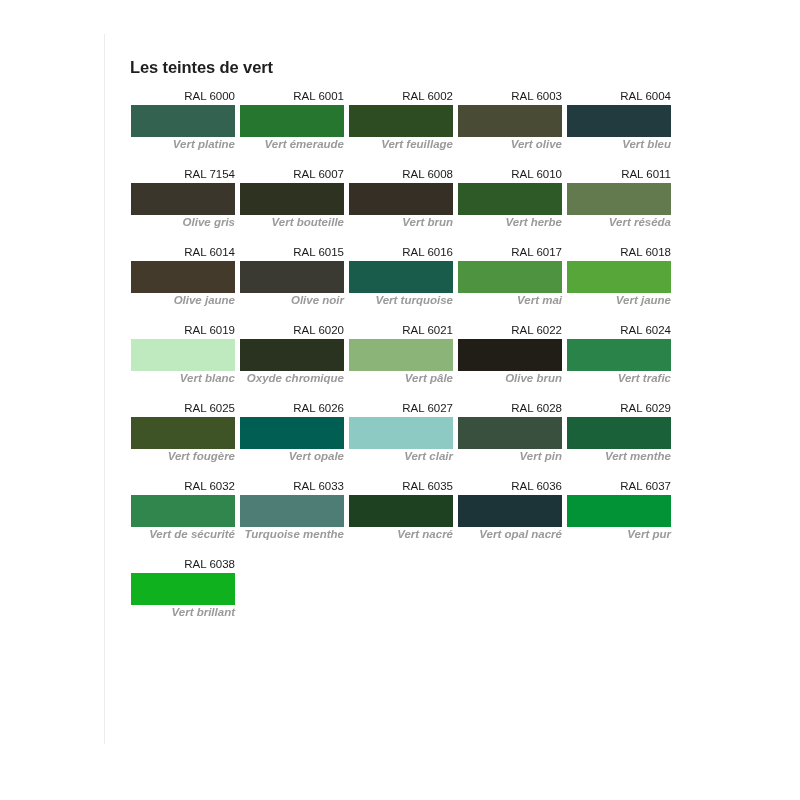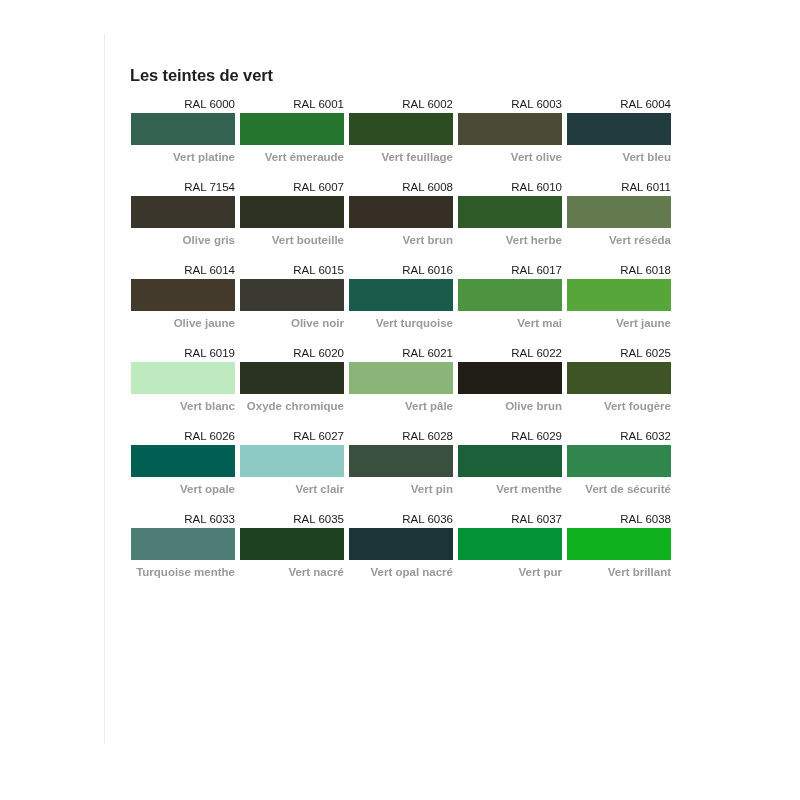--- a/index.html
+++ b/index.html
@@ -34,21 +34,21 @@
     border-left: 1px solid #ececec;
     box-sizing: border-box;
     padding: 24px 0 0 25px;
   }
 
   #page-title {
     font-size: 16.5px;
     font-weight: bold;
     color: #1f1f1f;
     letter-spacing: -0.1px;
-    margin: 8px 0 9px 0;
+    margin: 0 0 9px 0;
     line-height: 1.2;
   }
 
   .swatch-grid {
     display: flex;
     flex-wrap: wrap;
     width: 545px;
     margin: 0;
     padding: 0;
     list-style: none;
@@ -77,23 +77,23 @@
     height: 32px;
     margin: 0 auto;
   }
 
   .ral-name {
     display: block;
     font-size: 11.5px;
     font-weight: bold;
     color: #9a9a9a;
     line-height: 15px;
-    padding-top: 5px;
     min-height: 15px;
     word-wrap: break-word;
+    font-style: italic;
   }
 </style>
 </head>
 <body>
 
 <div id="page">
   <div id="panel">
 
     <h1 id="page-title">Les teintes de vert</h1>
 
@@ -187,20 +187,25 @@
           <span class="ral-code">RAL 6021</span>
           <span class="swatch-chip" style="background-color: rgb(138, 180, 120);"></span>
           <span class="ral-name">Vert pâle</span>
         </div>
         <div class="swatch-cell">
           <span class="ral-code">RAL 6022</span>
           <span class="swatch-chip" style="background-color: rgb(33, 29, 23);"></span>
           <span class="ral-name">Olive brun</span>
         </div>
         <div class="swatch-cell">
+          <span class="ral-code">RAL 6024</span>
+          <span class="swatch-chip" style="background-color: rgb(42, 131, 73);"></span>
+          <span class="ral-name">Vert trafic</span>
+        </div>
+        <div class="swatch-cell">
           <span class="ral-code">RAL 6025</span>
           <span class="swatch-chip" style="background-color: rgb(62, 84, 39);"></span>
           <span class="ral-name">Vert fougère</span>
         </div>
         <div class="swatch-cell">
           <span class="ral-code">RAL 6026</span>
           <span class="swatch-chip" style="background-color: rgb(0, 95, 82);"></span>
           <span class="ral-name">Vert opale</span>
         </div>
         <div class="swatch-cell">

